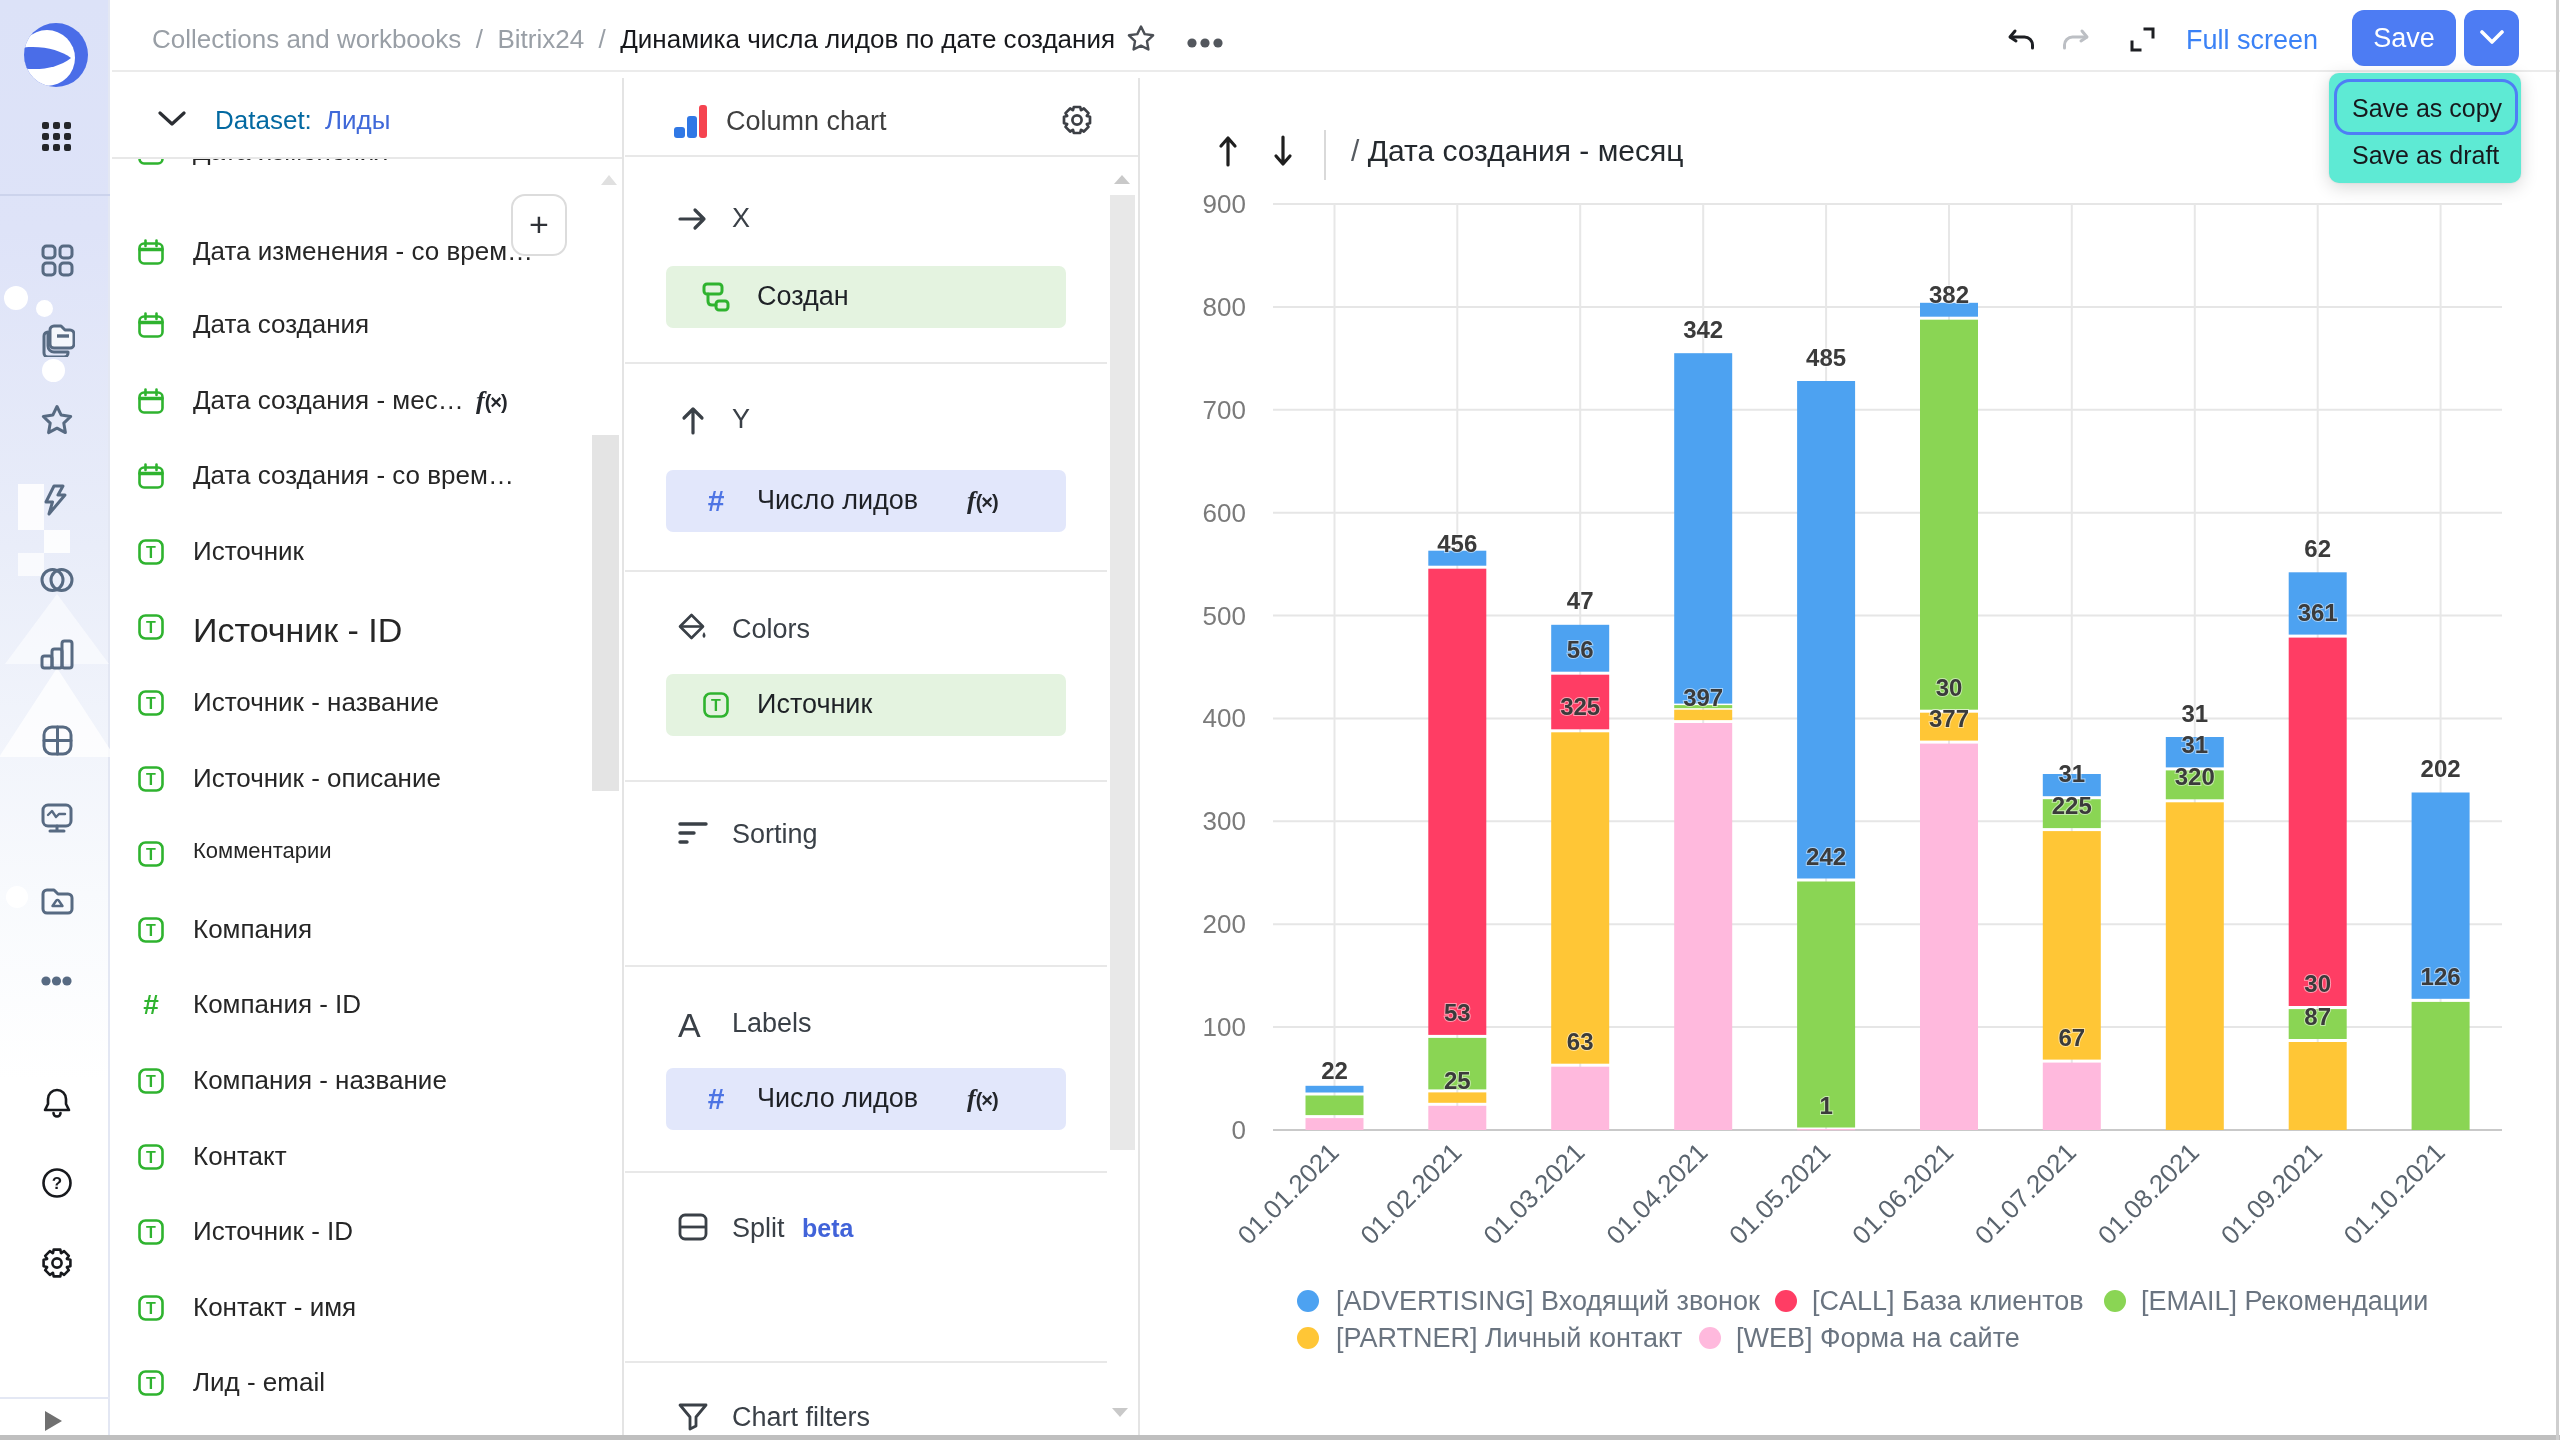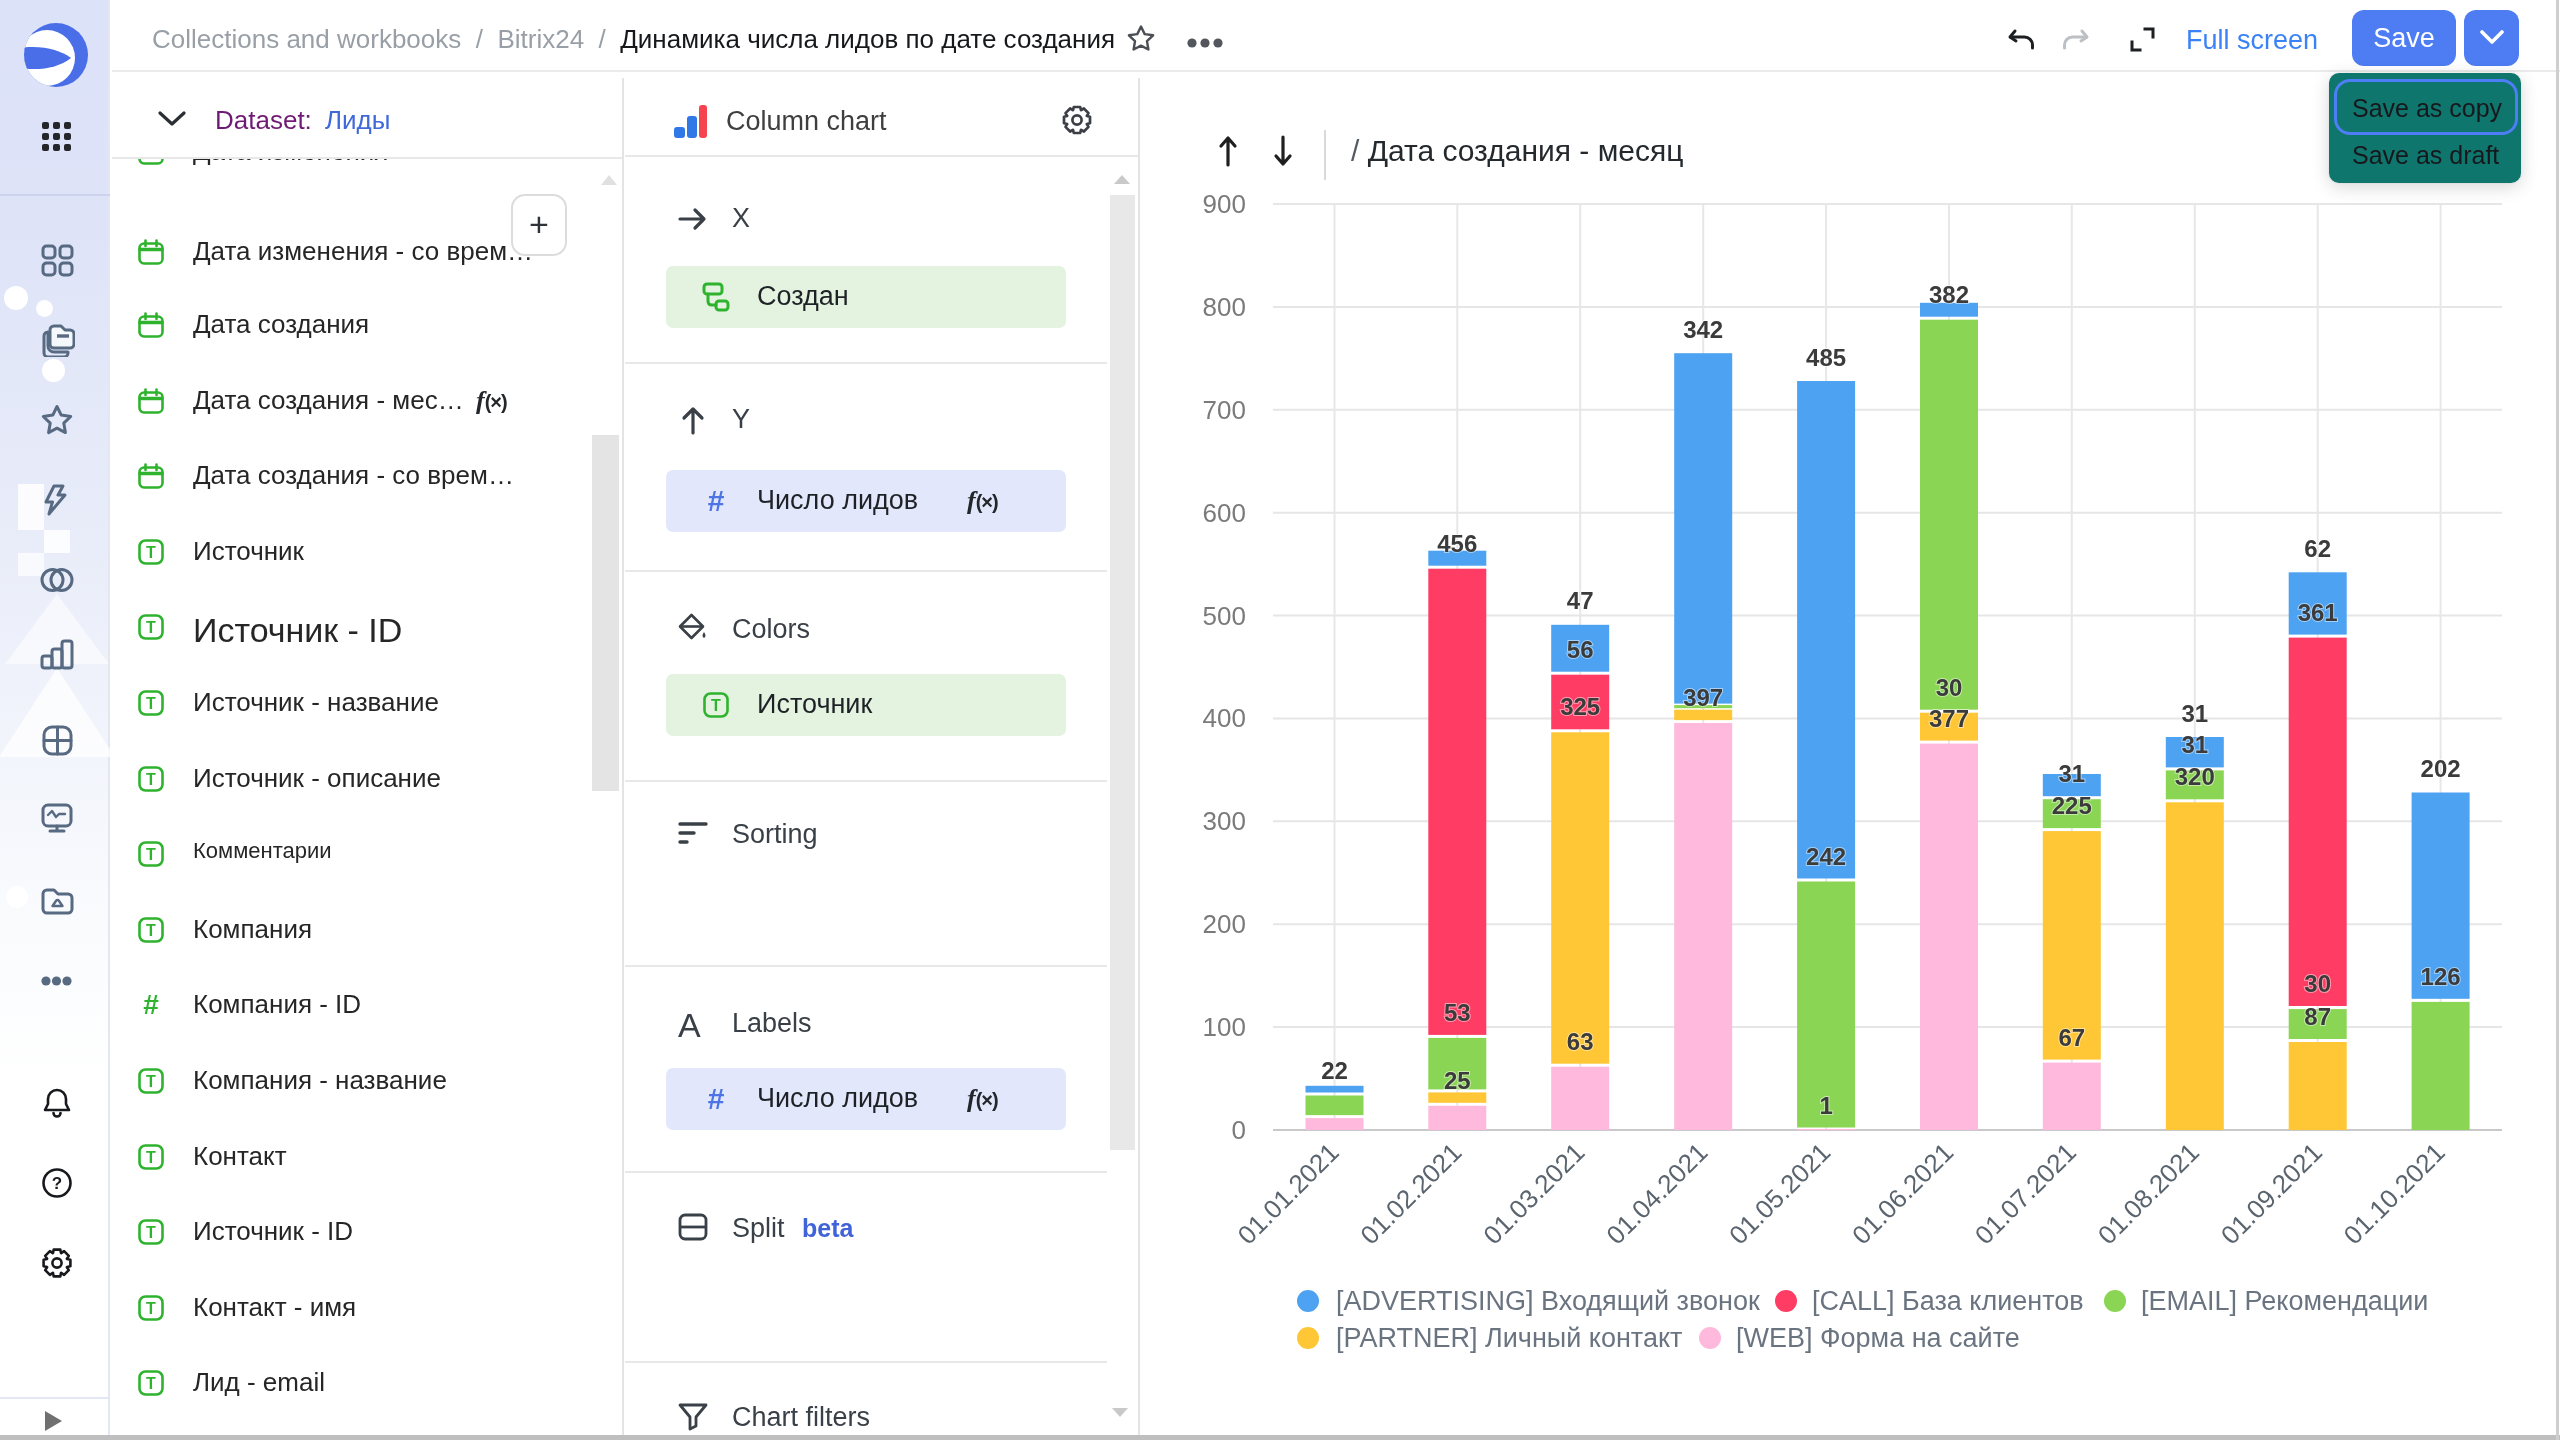--- a/index.html
+++ b/index.html
@@ -257,21 +257,21 @@
         <text x="13" y="19" text-anchor="middle" font-size="16" font-weight="700" fill="#2fb32f" font-family="Liberation Sans">T</text>
       </svg></div>
 <div style="position:absolute;left:81px;top:1289.4px;font-size:26px;color:#262626;white-space:nowrap">Лид - email</div>
 <div style="position:absolute;left:480px;top:357px;width:27px;height:356px;background:#e4e4e4"></div>
 <div style="position:absolute;left:489px;top:97px;width:0;height:0;border-left:8px solid transparent;border-right:8px solid transparent;border-bottom:10px solid #e0e0e0"></div>
 <div style="position:absolute;left:399px;top:116px;width:56px;height:62px;background:#fff;border:2px solid #dcdcdc;border-radius:14px;color:#2f3238;font-size:34px;text-align:center;line-height:56px;font-weight:400">+</div>
 <div style="position:absolute;left:0;top:0;width:512px;height:81px;background:#fff;border-bottom:2px solid #e8e8e8">
 <div style="position:absolute;left:46px;top:33px;"><svg width="28" height="17" viewBox="0 0 28 17" style="">
           <path d="M2 2 L14 13 L26 2" fill="none" stroke="#2b2e33" stroke-width="3.2" stroke-linecap="round" stroke-linejoin="round"></path>
         </svg></div>
-<div style="position:absolute;left:103px;top:27px;font-size:26px;color:#701a75">Dataset:</div>
+<div style="position:absolute;left:103px;top:27px;font-size:26px;color:#0369a1">Dataset:</div>
 <div style="position:absolute;left:213px;top:27px;font-size:26px;color:#4069d9">Лиды</div>
 </div>
 </div>
 <div style="position:absolute;left:625px;top:78px;width:515px;height:1362px;background:#fff;border-right:2px solid #e4e4e4;overflow:hidden">
 <div style="position:absolute;left:49px;top:27px;"><svg width="35" height="33" viewBox="0 0 35 33" style="">
         <rect x="0" y="22" width="11" height="11" rx="3" fill="#3078e5"></rect>
         <rect x="13" y="11" width="10" height="22" rx="3" fill="#3078e5"></rect>
         <rect x="25" y="0" width="8" height="33" rx="3" fill="#f54450"></rect>
       </svg></div>
 <div style="position:absolute;left:101px;top:28px;font-size:27px;color:#3f3f3f">Column chart</div>
@@ -469,19 +469,19 @@
 <text x="1336" y="1310" font-size="27" fill="#6a7480">[ADVERTISING] Входящий звонок</text>
 <circle cx="1786" cy="1301" r="11" fill="#FF3D64"></circle>
 <text x="1812" y="1310" font-size="27" fill="#6a7480">[CALL] База клиентов</text>
 <circle cx="2115" cy="1301" r="11" fill="#8AD554"></circle>
 <text x="2141" y="1310" font-size="27" fill="#6a7480">[EMAIL] Рекомендации</text>
 <circle cx="1308" cy="1338" r="11" fill="#FFC636"></circle>
 <text x="1336" y="1347" font-size="27" fill="#6a7480">[PARTNER] Личный контакт</text>
 <circle cx="1710" cy="1338" r="11" fill="#FFB9DD"></circle>
 <text x="1736" y="1347" font-size="27" fill="#6a7480">[WEB] Форма на сайте</text>
 </svg>
-<div style="position:absolute;left:2329px;top:73px;width:192px;height:110px;background:#0f766e;border-radius:10px;box-shadow:0 4px 18px rgba(0,0,0,.16),0 0 2px rgba(0,0,0,.10);z-index:50">
+<div style="position:absolute;left:2329px;top:73px;width:192px;height:110px;background:#5eead4;border-radius:10px;box-shadow:0 4px 18px rgba(0,0,0,.16),0 0 2px rgba(0,0,0,.10);z-index:50">
 <div style="position:absolute;left:5px;top:6px;width:184px;height:56px;border:3px solid #4e7ef5;border-radius:16px"></div>
 <div style="position:absolute;left:23px;top:21px;font-size:25px;color:#17181c;white-space:nowrap">Save as copy</div>
 <div style="position:absolute;left:23px;top:68px;font-size:25px;color:#17181c;white-space:nowrap">Save as draft</div>
 </div>
 <div style="position:absolute;left:0;top:1435px;width:2560px;height:5px;background:#bfbfbf"></div>
 <div style="position:absolute;left:2556px;top:0;width:3px;height:1440px;background:#cfcfcf"></div>
 
 </body></html>

